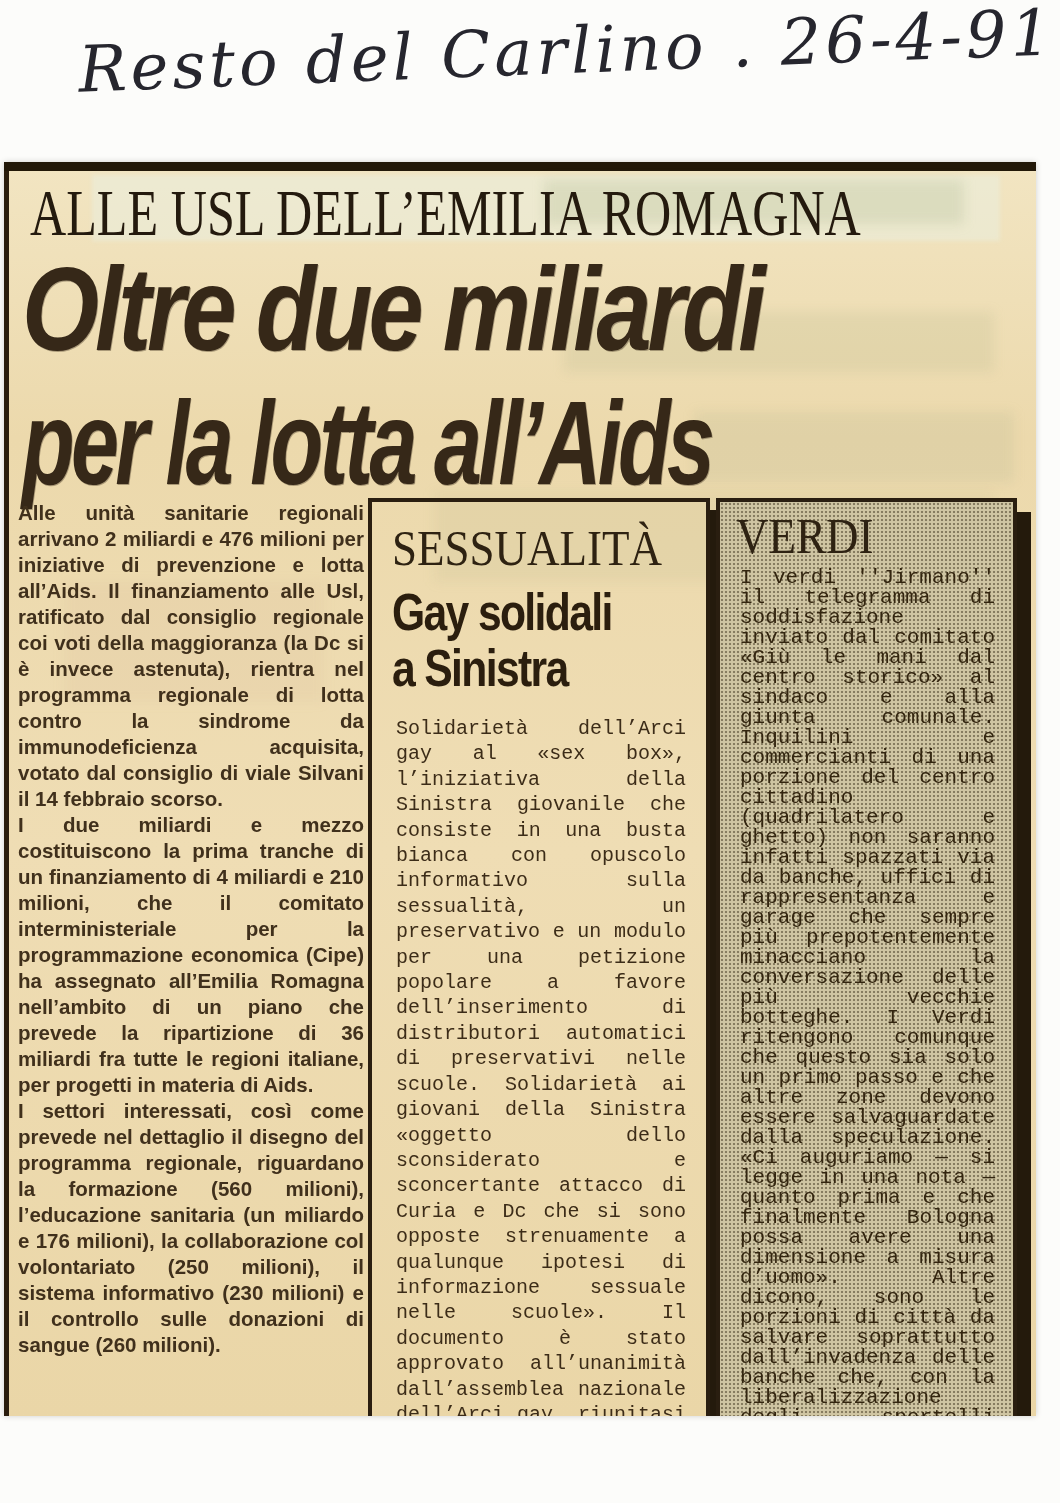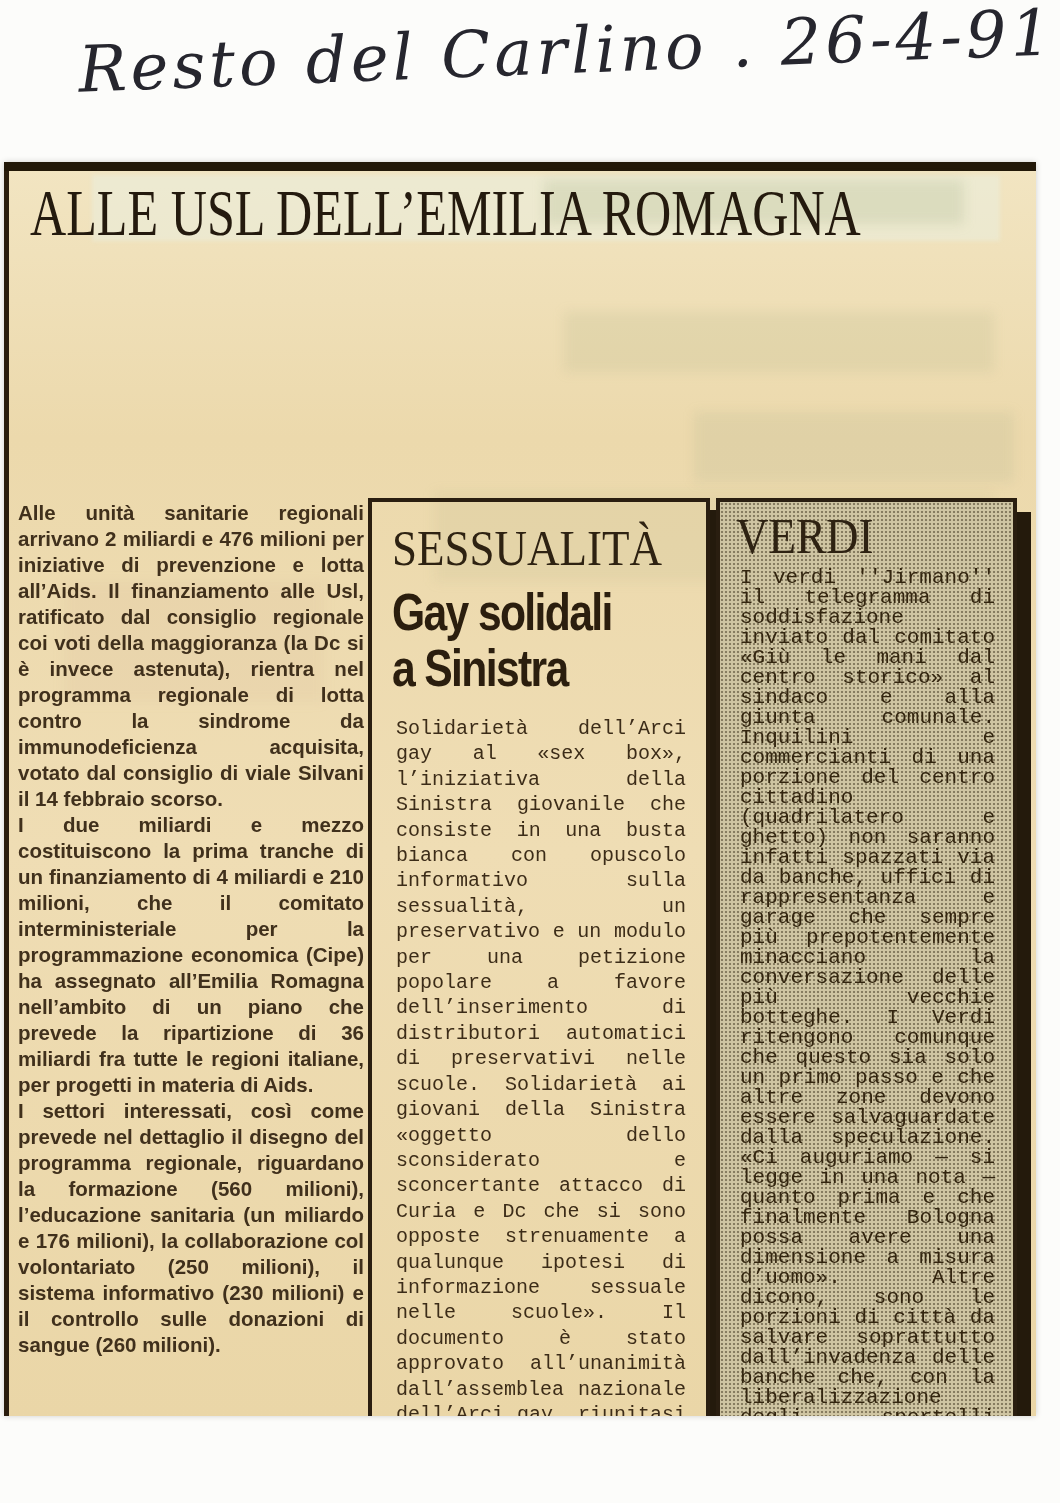--- a/index.html
+++ b/index.html
@@ -133,20 +133,24 @@
     <div class="kicker-band"></div>
 
     <div class="ghost g1"></div>
     <div class="ghost g2"></div>
     <div class="ghost g3"></div>
     <div class="ghost g4"></div>
     <div class="ghost g5"></div>
 
     <div class="kicker">ALLE USL DELL’EMILIA ROMAGNA</div>
 
+    <div class="headline">
+      <div class="hl hl1">Oltre due miliardi</div>
+      <div class="hl hl2">per la lotta all’Aids</div>
+    </div>
 
     <div class="col-left">
       <p>Alle unità sanitarie regionali arrivano 2 miliardi e 476 milioni per iniziative di prevenzione e lotta all’Aids. Il finanziamento alle Usl, ratificato dal consiglio regionale coi voti della maggioranza (la Dc si è invece astenuta), rientra nel programma regionale di lotta contro la sindrome da immunodeficienza acquisita, votato dal consiglio di viale Silvani il 14 febbraio scorso.</p>
       <p>I due miliardi e mezzo costituiscono la prima tranche di un finanziamento di 4 miliardi e 210 milioni, che il comitato interministeriale per la programmazione economica (Cipe) ha assegnato all’Emilia Romagna nell’ambito di un piano che prevede la ripartizione di 36 miliardi fra tutte le regioni italiane, per progetti in materia di Aids.</p>
       <p>I settori interessati, così come prevede nel dettaglio il disegno del programma regionale, riguardano la formazione (560 milioni), l’educazione sanitaria (un miliardo e 176 milioni), la collaborazione col volontariato (250 milioni), il sistema informativo (230 milioni) e il controllo sulle donazioni di sangue (260 milioni).</p>
     </div>
 
     <div class="box box-sessualita">
       <div class="box-kicker">SESSUALITÀ</div>
       <div class="box-title">

